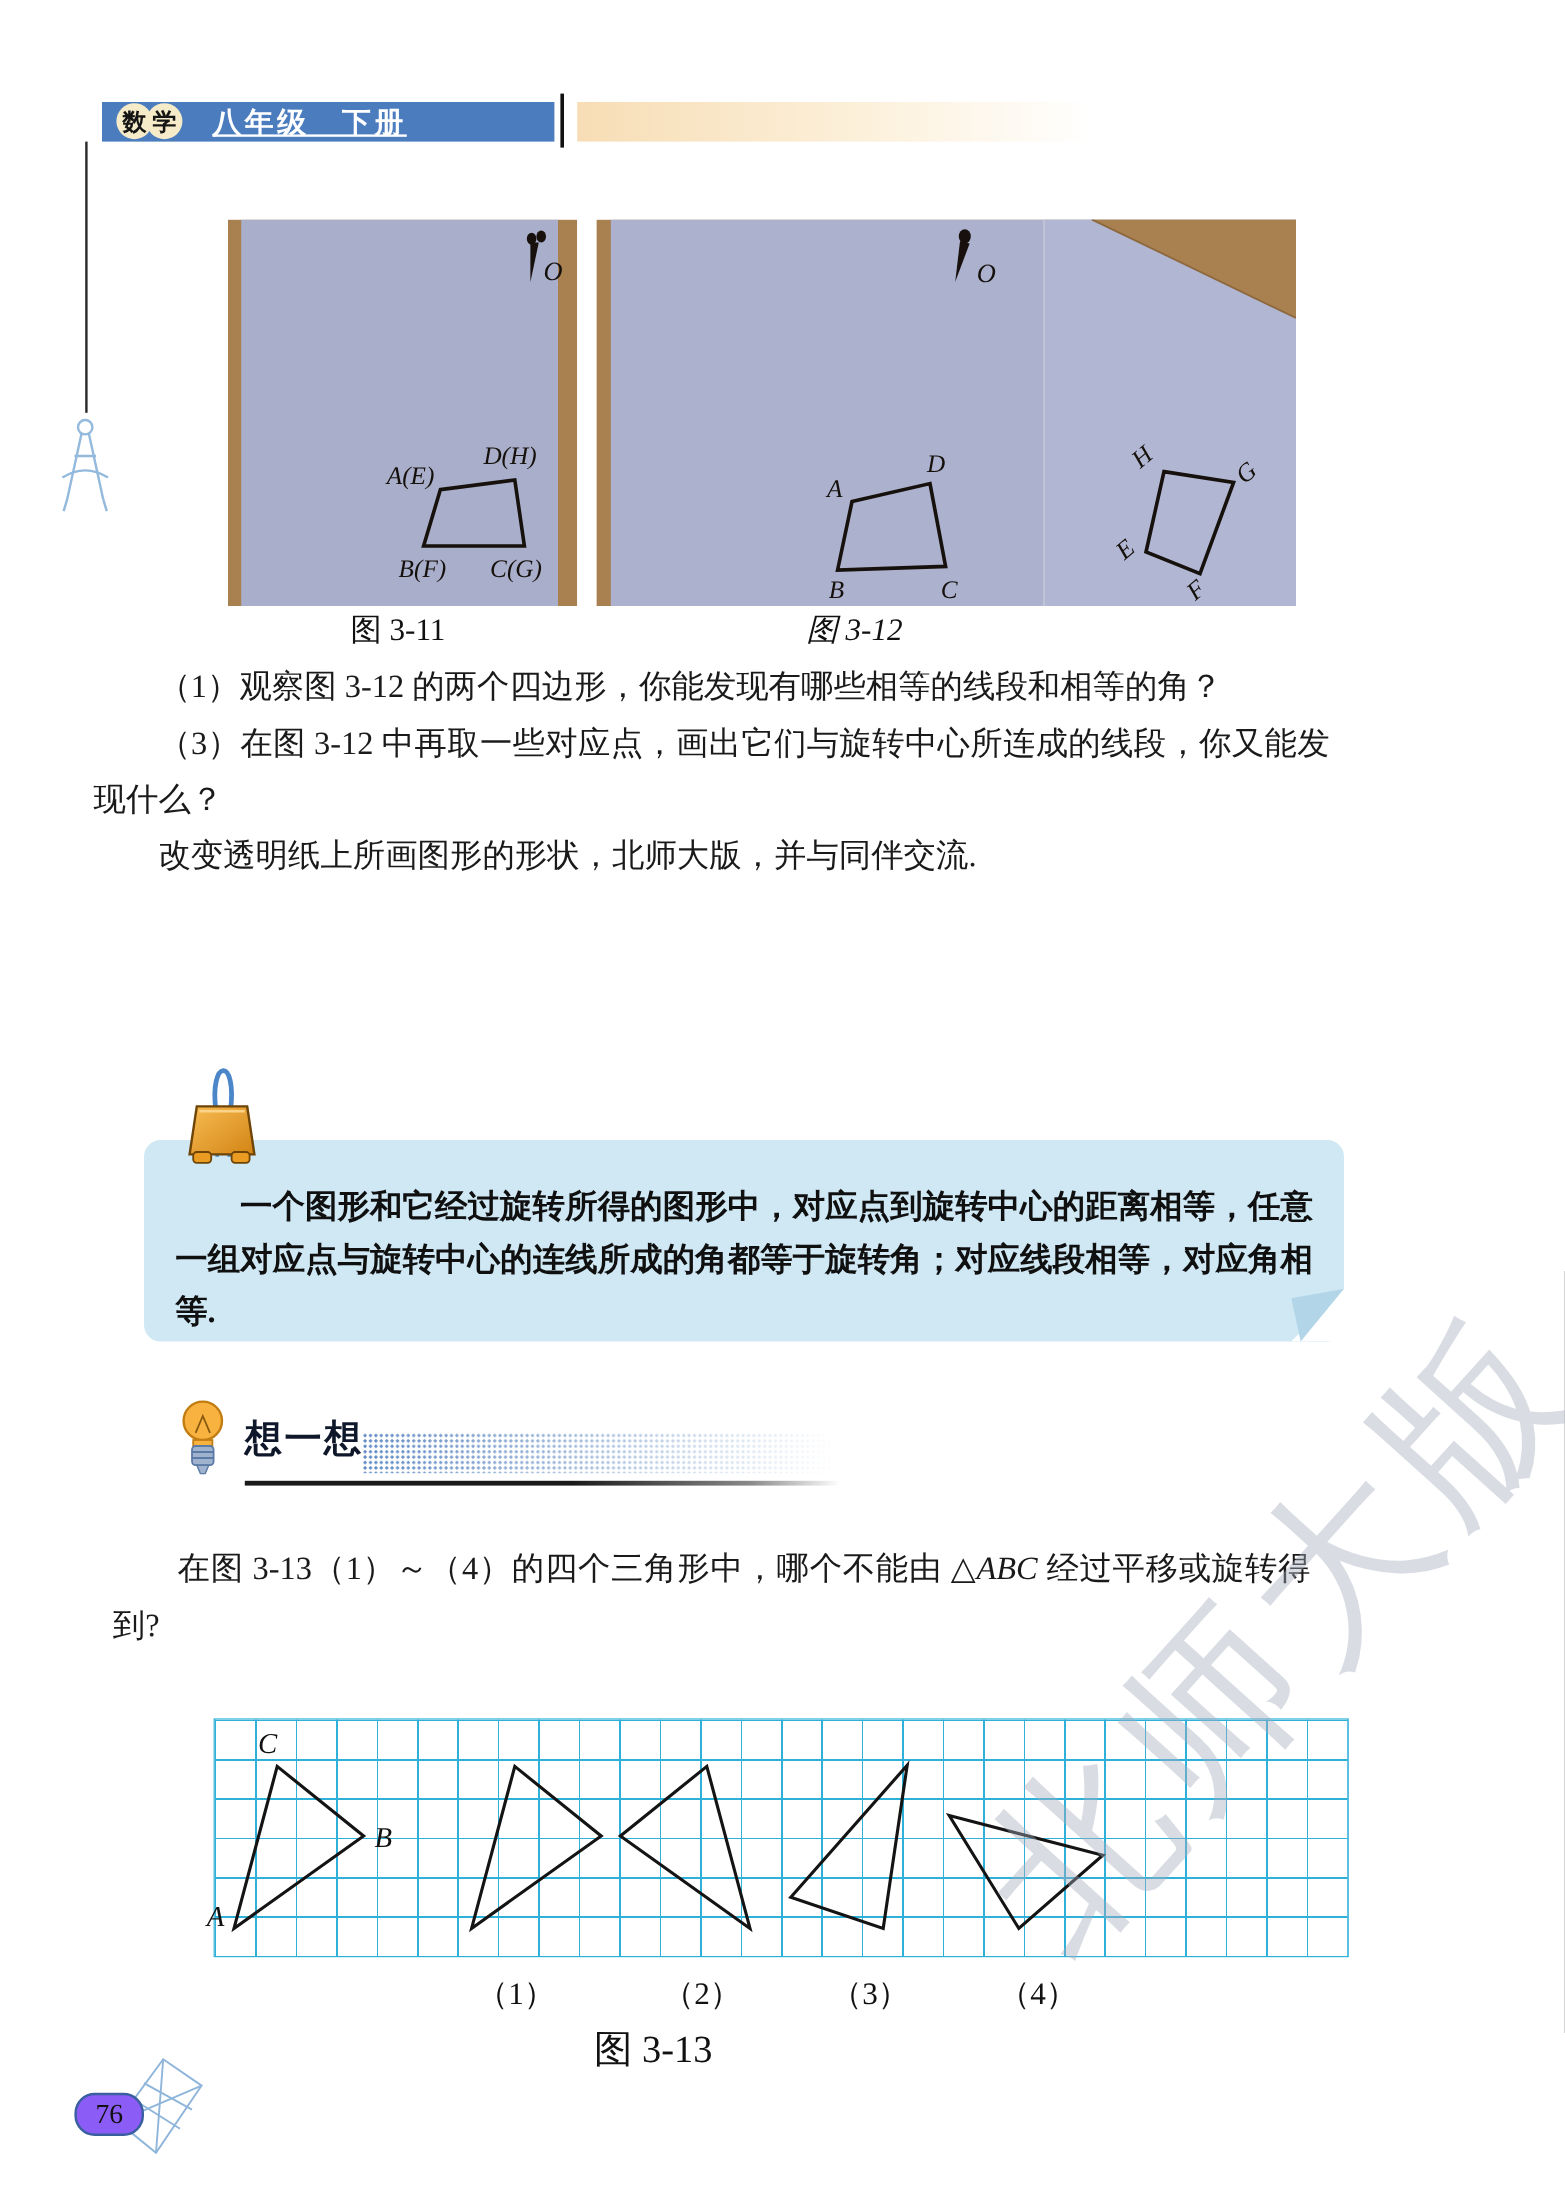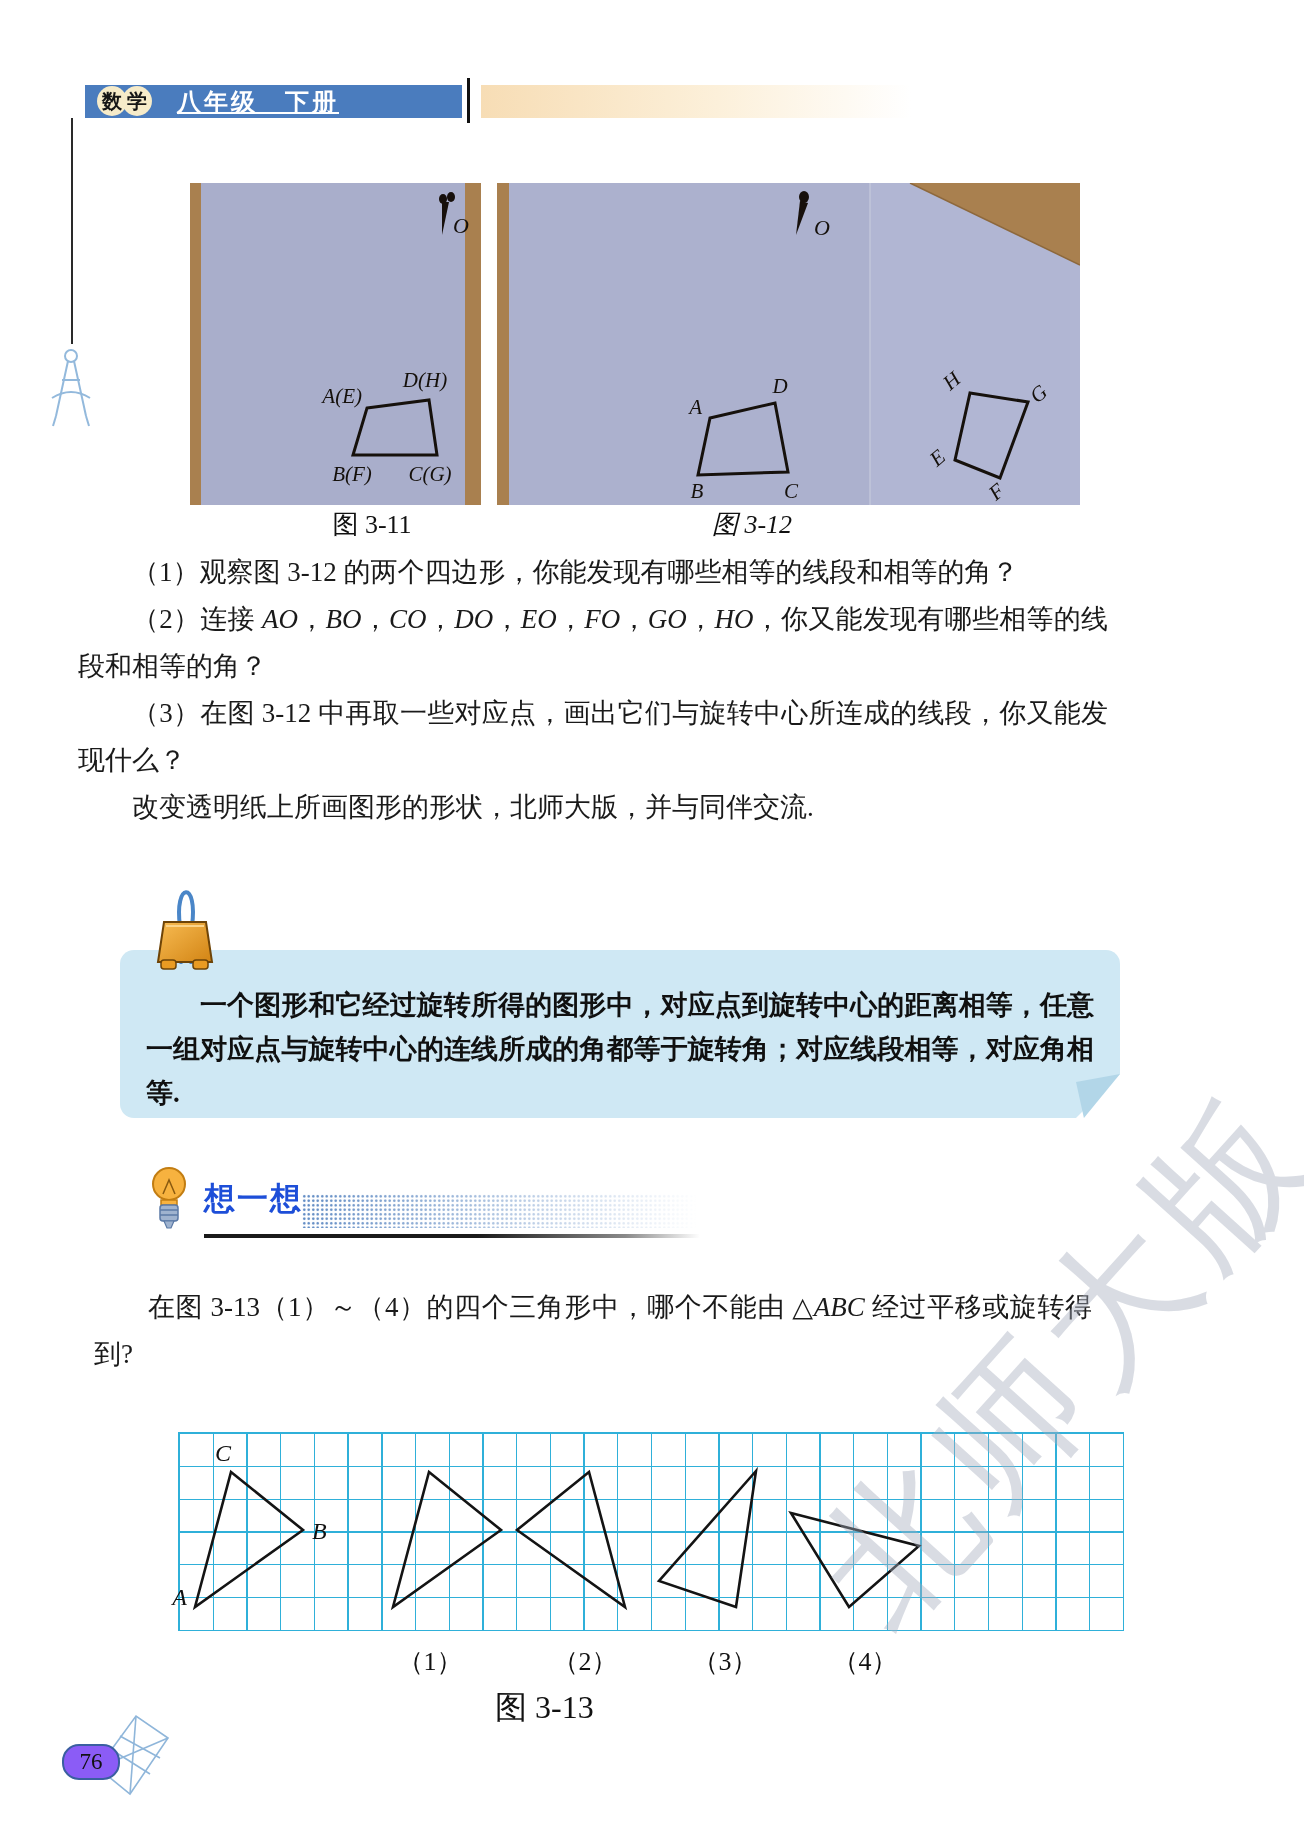--- a/index.html
+++ b/index.html
@@ -29,42 +29,42 @@
   .photo1{left:190px;}
   .photo2{left:497px;}
   .wood{fill:var(--wood-tan);}
   .paper1{fill:var(--paper-lavender);}
   .paper2{fill:#acb1ce;}
   .paper2b{fill:#b1b6d3;}
   .quad{fill:none;stroke:#16110c;stroke-width:3;}
   .pin{fill:#17100c;}
   .plabel{font:italic 21px "Liberation Serif","DejaVu Serif",serif;fill:#15100b;}
   .olabel{font:italic 22px "Liberation Serif","DejaVu Serif",serif;fill:#15100b;}
-  .fig-caption{position:absolute;top:507px;width:160px;text-align:center;font-size:26px;color:#111;}
+  .fig-caption{position:absolute;top:507px;width:160px;font-size:26px;color:#111;}
   .cap1{left:292px;} .cap2{left:672px;font-style:italic;}
   
   .bodytext{position:absolute;left:78px;top:549px;width:1030px;
     font-size:27px;line-height:47px;text-align:justify;}
   .bodytext p{margin:0;text-indent:2em;}
   .bodytext i{font-family:"Liberation Serif","DejaVu Serif",serif;}
   
   .clip-icon{position:absolute;left:146px;top:874px;z-index:3;}
   .callout{position:absolute;left:120px;top:950px;width:1000px;height:168px;
     background:var(--callout-blue);border-radius:14px;z-index:2;}
   .callout-text{padding:22px 26px 0 26px;font-size:27px;line-height:44px;
     font-weight:600;text-indent:2em;text-align:justify;color:#101010;margin-top:11px;}
   .fold{position:absolute;right:0;bottom:0;width:44px;height:44px;}
   .fold .white{position:absolute;inset:0;background:#fff;
     clip-path:polygon(100% 0,100% 100%,0 100%);}
   .fold .flap{position:absolute;inset:0;background:#b2d6e8;
     clip-path:polygon(0 18%,100% 0,18% 100%);}
   
   .bulb-icon{position:absolute;left:146px;top:1164px;}
   .think-title{position:absolute;left:204px;top:1178px;font-size:31px;font-weight:bold;
-    color:#1d4ed8;font-family:"Liberation Sans","DejaVu Sans",sans-serif;letter-spacing:2px;z-index:2;}
+    color:#0f172a;font-family:"Liberation Sans","DejaVu Sans",sans-serif;letter-spacing:2px;z-index:2;}
   .think-band{position:absolute;left:302px;top:1194px;width:395px;height:34px;
     background-image:radial-gradient(circle,#5c88c2 1.1px,transparent 1.4px);
     background-size:4.5px 4.5px;
     -webkit-mask-image:linear-gradient(to right,#000,rgba(0,0,0,0));
     mask-image:linear-gradient(to right,#000,rgba(0,0,0,0));}
   .think-underline{position:absolute;left:204px;top:1234px;width:496px;height:4px;
     background:linear-gradient(to right,#1a1a1a 55%,#8a8a8a 85%,rgba(138,138,138,0));}
   .question{position:absolute;left:78px;top:1268px;width:1030px;
     font-size:27px;line-height:47px;text-align:justify;}
   .question p{margin:16px;text-indent:2em;}
@@ -159,21 +159,20 @@
     <text class="plabel" x="546" y="216" text-anchor="middle" transform="rotate(-40 546 216)">G</text>
     <text class="plabel" x="445" y="280" text-anchor="middle" transform="rotate(-40 445 280)">E</text>
     <text class="plabel" x="504" y="314" text-anchor="middle" transform="rotate(-40 504 314)">F</text>
   </svg>
 
   <div class="fig-caption cap1">图 3-11</div>
   <div class="fig-caption cap2">图 3-12</div>
 
   <div class="bodytext">
     <p><span>（1）观察图 3-12 的两个四边形，你能发现有哪些相等的线段和相等的角？</span></p>
-    <p><span>（2）连接 </span><i>AO</i><span>，</span><i>BO</i><span>，</span><i>CO</i><span>，</span><i>DO</i><span>，</span><i>EO</i><span>，</span><i>FO</i><span>，</span><i>GO</i><span>，</span><i>HO</i><span>，你又能发现有哪些相等的线段和相等的角？</span></p>
     <p><span>（3）在图 3-12 中再取一些对应点，画出它们与旋转中心所连成的线段，你又能发现什么？</span></p>
     <p><span>改变透明纸上所画图形的形状，北师大版，并与同伴交流.</span></p>
   </div>
 
   <svg class="clip-icon" width="78" height="98" viewBox="0 0 78 98">
     <path d="M34,52 C28,8 52,6 46,52" fill="none" stroke="var(--wire-blue)" stroke-width="4"></path>
     <path d="M36,50 L35,90 M44,50 L45,90" fill="none" stroke="var(--wire-blue)" stroke-width="3"></path>
     <defs>
       <linearGradient id="clipGrad" x1="0" y1="0" x2="1" y2="1">
         <stop offset="0" stop-color="#f8bc53"></stop>

